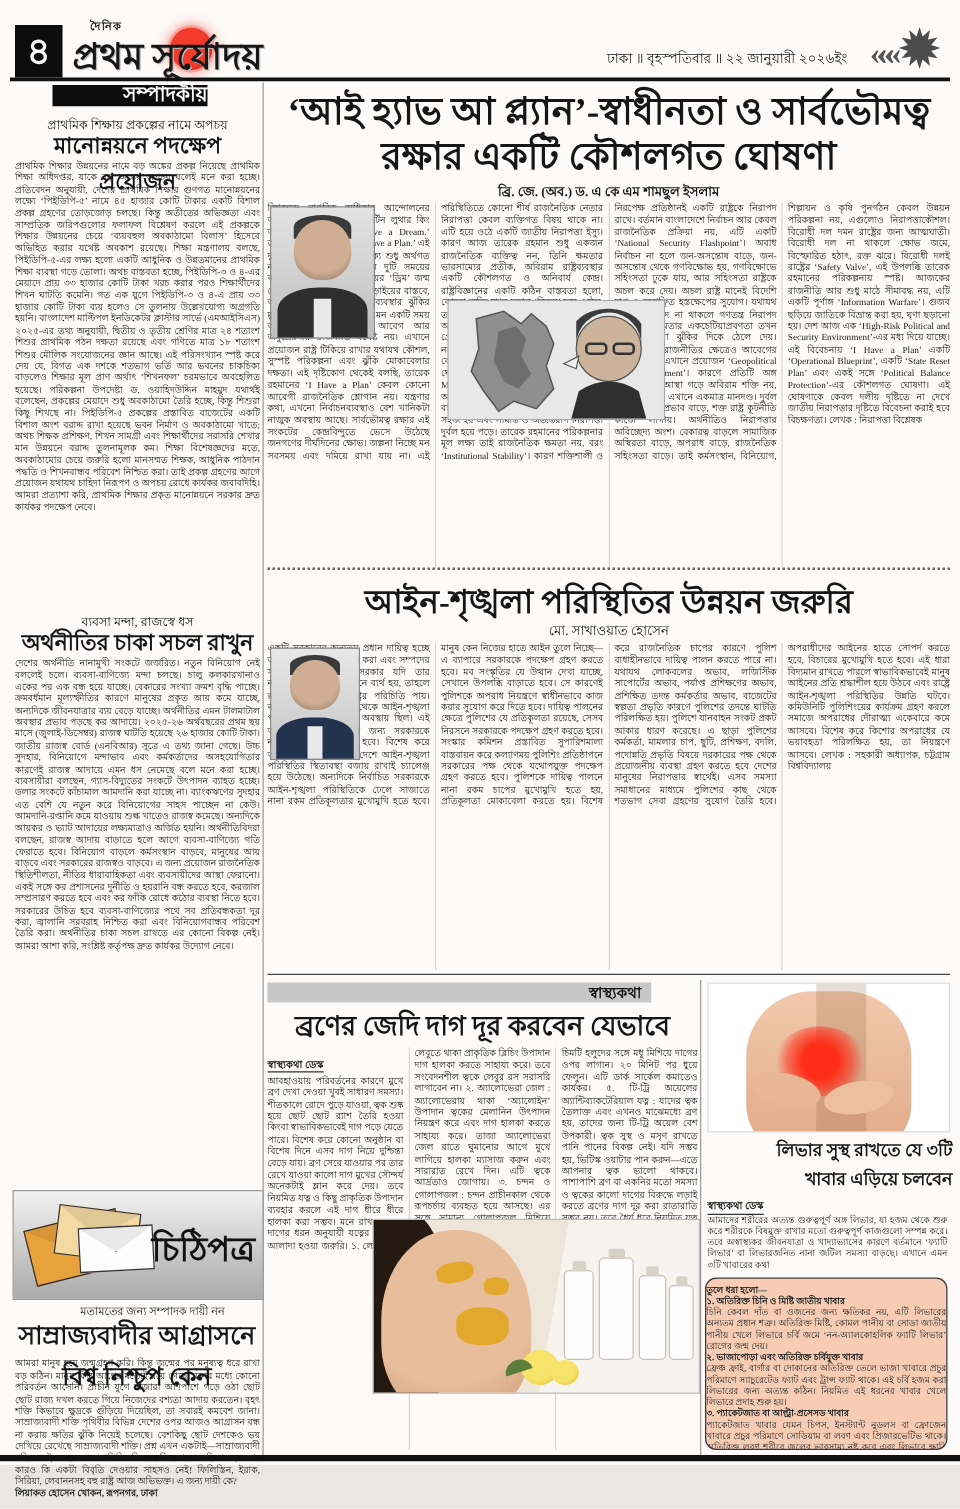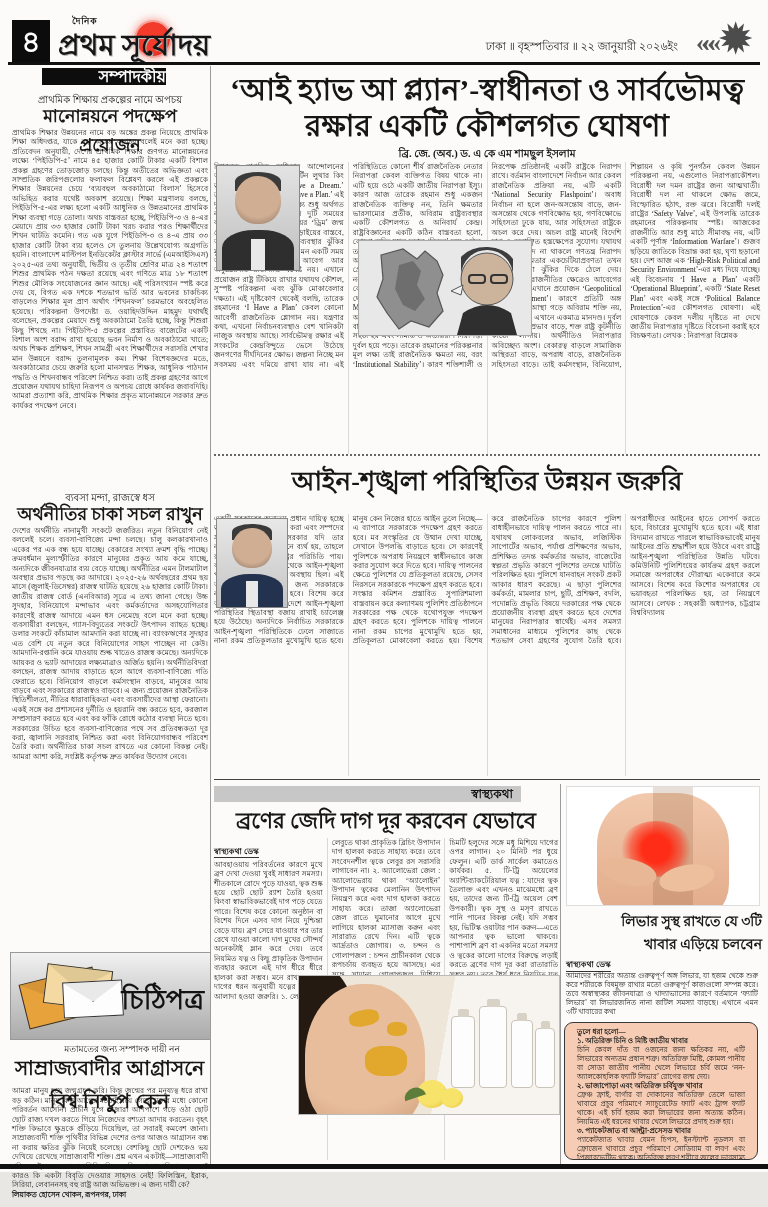--- a/index.html
+++ b/index.html
@@ -87,21 +87,21 @@
   
   #torso-box{left:566px;top:786px;width:192px;height:118px;background:#fff;border:1px solid #ddd;overflow:hidden;}
   #torso{position:absolute;left:30px;top:6px;width:132px;height:130px;border-radius:40% 40% 30% 30%;background:linear-gradient(#f2c9ad,#e0a987);}
   #torso-shadow{position:absolute;left:86px;top:0px;width:40px;height:140px;background:rgba(120,70,40,.18);}
   #liver-glow{position:absolute;left:52px;top:34px;width:74px;height:56px;border-radius:50%;background:radial-gradient(circle,#ff2d17 0 30%,rgba(255,45,23,.55) 55%,rgba(255,45,23,0) 75%);}
   #hand1{position:absolute;left:34px;top:72px;width:56px;height:26px;border-radius:50%;background:#e8b896;transform:rotate(12deg);}
   #hand2{position:absolute;left:92px;top:78px;width:56px;height:26px;border-radius:50%;background:#edbf9d;transform:rotate(-10deg);}
   #liver-head{left:562px;top:910px;width:200px;font-size:14px;font-weight:bold;text-align:right;line-height:23px;}
   #liver-by{left:566px;top:958px;}
   #liver-intro{left:566px;top:972px;width:192px;height:48px;font-size:7.2px;line-height:9px;text-align:justify;}
-  #liver-box{left:564px;top:1022px;width:194px;height:138px;background:#f6cdb4;border:1.5px solid #3a3a3a;border-radius:9px;padding:5px 12px;box-sizing:border-box;overflow:hidden;}
+  #liver-box{left:564px;top:1022px;width:194px;height:138px;background:#f6cdb4;border:1.5px solid #3a3a3a;border-radius:9px;padding:5px 0;box-sizing:border-box;overflow:hidden;}
   #liver-box .lead-line{font-size:7.2px;line-height:9px;font-weight:bold;}
   .liv-item-title{font-size:7.2px;line-height:9px;font-weight:bold;}
   .liv-item-text{font-size:7.2px;line-height:9px;text-align:justify;}
   
   #map-illu svg{width:100%;height:100%;display:block;}
 </style>
 </head>
 <body>
 
 <div id="page">
@@ -165,20 +165,21 @@
       <path d="M102,34 a26,26 0 0,1 52,2 l0,-18 a30,22 0 0,0 -52,-2 Z" fill="#3c3c3c"></path>
       <rect x="110" y="34" width="16" height="8" rx="3" fill="none" stroke="#333" stroke-width="2"></rect>
       <rect x="132" y="34" width="16" height="8" rx="3" fill="none" stroke="#333" stroke-width="2"></rect>
       <path d="M104,72 q24,-16 48,0 l6,22 l-60,0 Z" fill="#2f2f2f"></path>
       <path d="M92,50 l12,-6 l-2,10 Z" fill="#f2f2f2" stroke="#555"></path>
     </svg>
   </div>
 
   <div class="abs" id="dotrule"></div>
   <div class="abs" id="law-head">আইন-শৃঙ্খলা পরিস্থিতির উন্নয়ন জরুরি</div>
+  <div class="abs" id="law-by">মো. সাখাওয়াত হোসেন</div>
   <div class="abs body-text" id="law-body">একটি সরকারের অন্যতম প্রধান দায়িত্ব হচ্ছে জনগণের নিরাপত্তা প্রদান করা এবং সম্পদের সুরক্ষা নিশ্চিত করা। সরকার যদি তার নাগরিকের নিরাপত্তা প্রদানে ব্যর্থ হয়, তাহলে রাষ্ট্রটি একটি ব্যর্থ রাষ্ট্রের পরিচিতি পায়। বাংলাদেশে ২০২৪ সাল থেকে আইন-শৃঙ্খলা পরিস্থিতি অত্যন্ত নাজুক অবস্থায় ছিল। এই অবস্থা থেকে উত্তরণের জন্য সরকারকে নতুনভাবে চিন্তা করতে হবে। বিশেষ করে আসন্ন নির্বাচনের আগে দেশে আইন-শৃঙ্খলা পরিস্থিতির স্থিতাবস্থা বজায় রাখাই চ্যালেঞ্জ হয়ে উঠেছে। অন্যদিকে নির্বাচিত সরকারকে আইন-শৃঙ্খলা পরিস্থিতিকে ঢেলে সাজাতে নানা রকম প্রতিকূলতার মুখোমুখি হতে হবে। মানুষ কেন নিজের হাতে আইন তুলে নিচ্ছে—এ ব্যাপারে সরকারকে পদক্ষেপ গ্রহণ করতে হবে। মব সংস্কৃতির যে উত্থান দেখা যাচ্ছে, সেখানে উপলব্ধি বাড়াতে হবে। সে কারণেই পুলিশকে অপরাধ নিয়ন্ত্রণে স্বাধীনভাবে কাজ করার সুযোগ করে দিতে হবে। দায়িত্ব পালনের ক্ষেত্রে পুলিশের যে প্রতিকূলতা রয়েছে, সেসব নিরসনে সরকারকে পদক্ষেপ গ্রহণ করতে হবে। সংস্কার কমিশন প্রস্তাবিত সুপারিশমালা বাস্তবায়ন করে কল্যাণময় পুলিশিং প্রতিষ্ঠাপনে সরকারের পক্ষ থেকে যথোপযুক্ত পদক্ষেপ গ্রহণ করতে হবে। পুলিশকে দায়িত্ব পালনে নানা রকম চাপের মুখোমুখি হতে হয়, প্রতিকূলতা মোকাবেলা করতে হয়। বিশেষ করে রাজনৈতিক চাপের কারণে পুলিশ বাধাহীনভাবে দায়িত্ব পালন করতে পারে না। যথাযথ লোকবলের অভাব, লজিস্টিক সাপোর্টের অভাব, পর্যাপ্ত প্রশিক্ষণের অভাব, প্রশিক্ষিত তদন্ত কর্মকর্তার অভাব, বাজেটের স্বল্পতা প্রভৃতি কারণে পুলিশের তদন্তে ঘাটতি পরিলক্ষিত হয়। পুলিশে যানবাহন সংকট প্রকট আকার ধারণ করেছে। এ ছাড়া পুলিশের কর্মকর্তা, মামলার চাপ, ছুটি, প্রশিক্ষণ, বদলি, পদোন্নতি প্রভৃতি বিষয়ে দরকারের পক্ষ থেকে প্রয়োজনীয় ব্যবস্থা গ্রহণ করতে হবে দেশের মানুষের নিরাপত্তার স্বার্থেই। এসব সমস্যা সমাধানের মাধ্যমে পুলিশের কাছ থেকে শতভাগ সেবা গ্রহণের সুযোগ তৈরি হবে। অপরাধীদের আইনের হাতে সোপর্দ করতে হবে, বিচারের মুখোমুখি হতে হবে। এই ধারা বিদ্যমান রাখতে পারলে স্বাভাবিকভাবেই মানুষ আইনের প্রতি শ্রদ্ধাশীল হয়ে উঠবে এবং রাষ্ট্রে আইন-শৃঙ্খলা পরিস্থিতির উন্নতি ঘটবে। কমিউনিটি পুলিশিংয়ের কার্যক্রম গ্রহণ করলে সমাজে অপরাধের দৌরাত্ম্য একেবারে কমে আসবে। বিশেষ করে কিশোর অপরাধের যে ভয়াবহতা পরিলক্ষিত হয়, তা নিয়ন্ত্রণে আসবে। লেখক : সহকারী অধ্যাপক, চট্টগ্রাম বিশ্ববিদ্যালয়</div>
   <div class="abs" id="law-photo">
     <div class="hair-sil"></div>
     <div class="head-sil"></div>
     <div class="suit-sil"></div>
     <div class="shirt-sil"></div>
   </div>
 
   <div class="abs" id="health-bar">
     <span>স্বাস্থ্যকথা</span>

